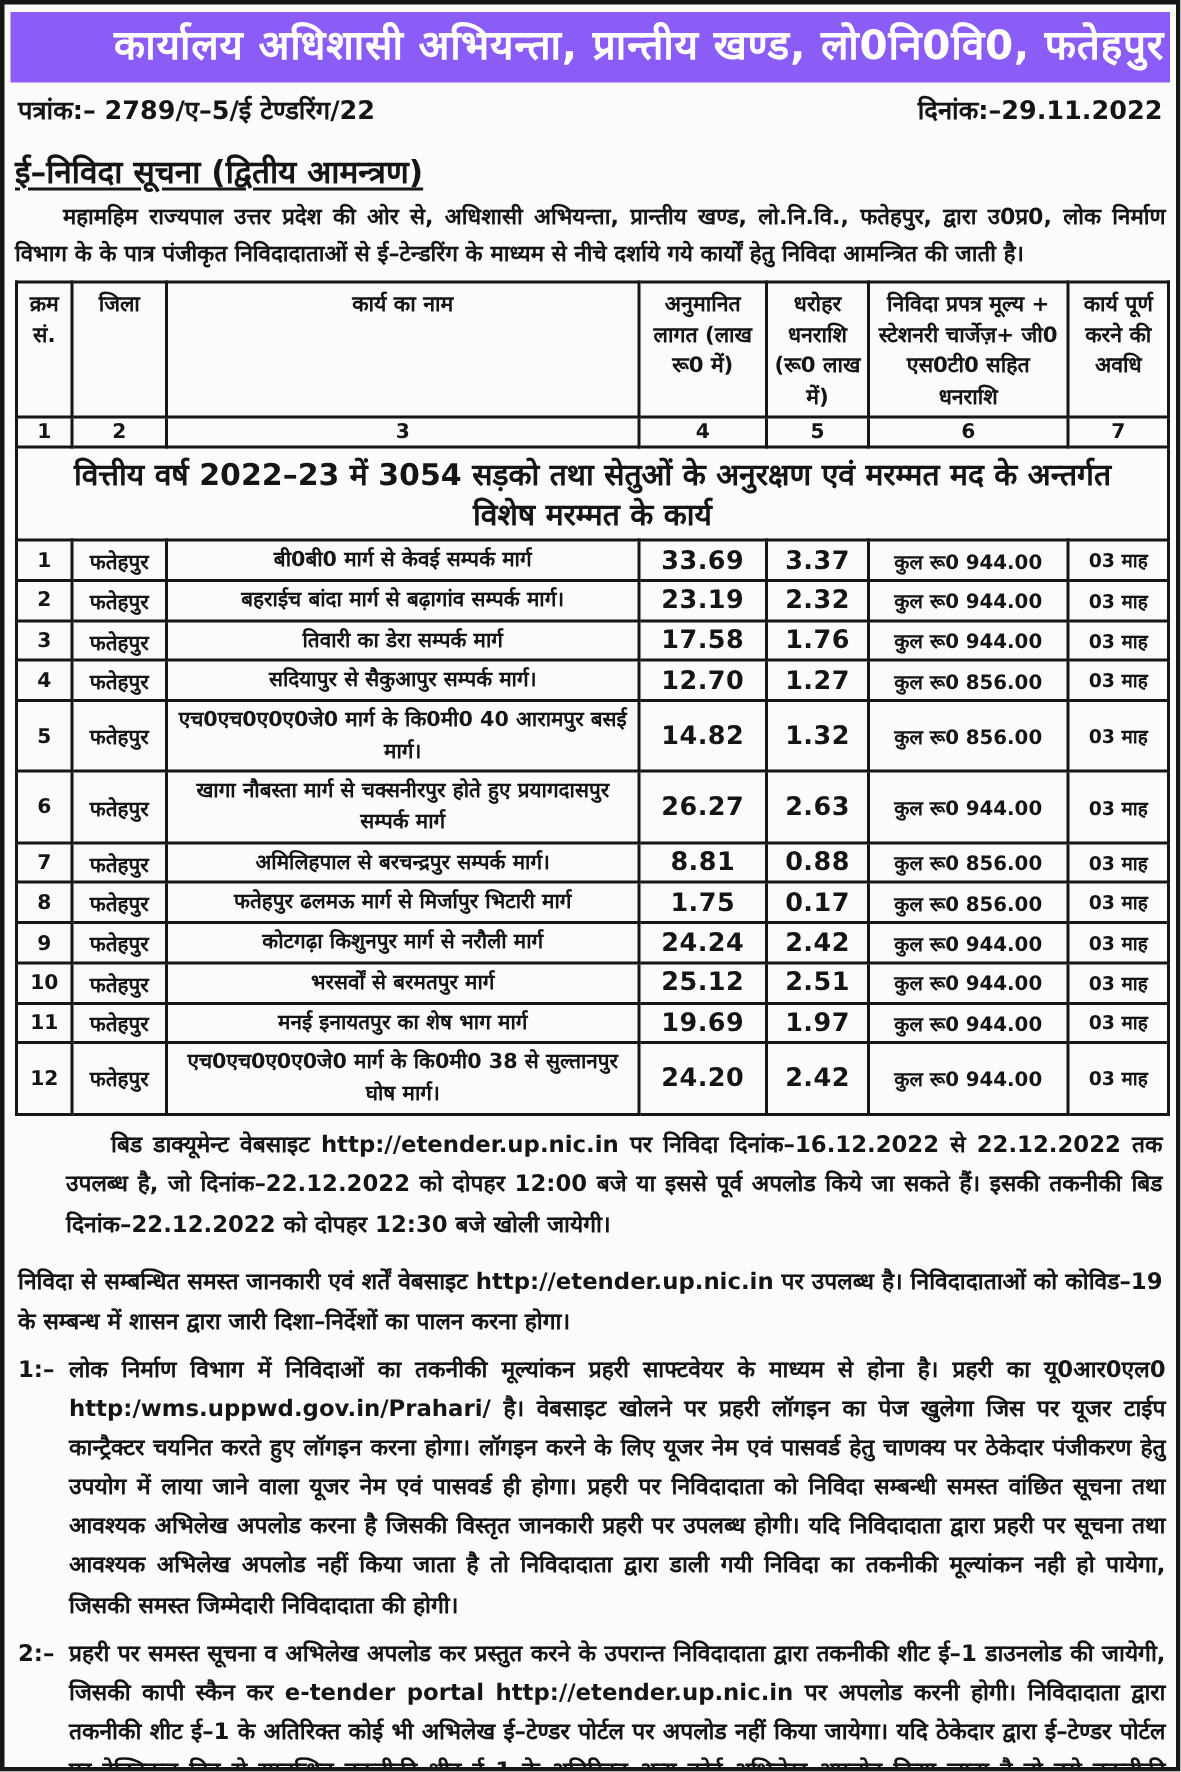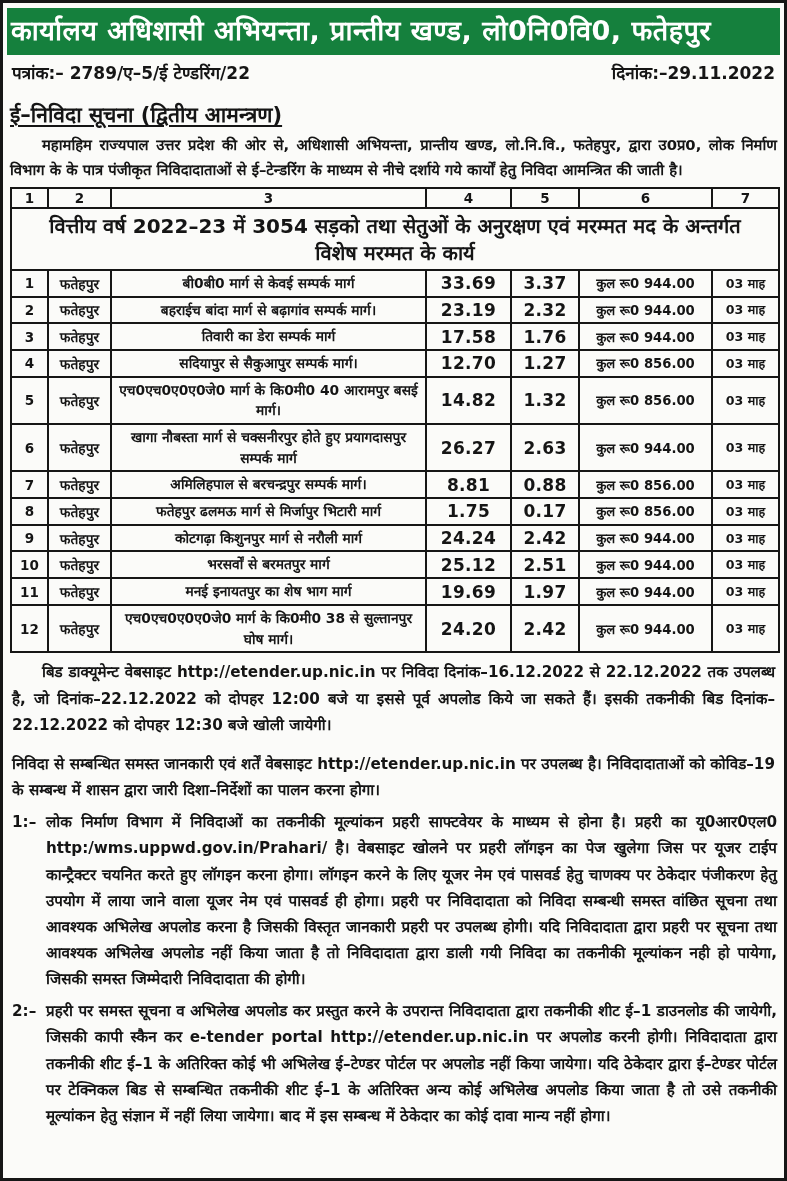--- a/index.html
+++ b/index.html
@@ -4,22 +4,22 @@
 <style>
   * { margin:0; padding:0; box-sizing:border-box; }
   html,body { background:#e8e8e6; }
   body { font-family:"DejaVu Sans","Liberation Sans",sans-serif; font-weight:700; color:#151515; }
   .page {
     width:787px; height:1181px; margin:0 auto; background:#fbfbf9;
     border:3px solid #161616; position:relative; overflow:hidden;
     display:flex; flex-direction:column;
   }
   .masthead {
-    margin:5px 4px 0 4px; background:#15803d; color:#ffffff;
-    text-align:left; font-size:27px; letter-spacing:0.5px;
+    margin:5px 4px 0 4px; background:#8b5cf6; color:#ffffff;
+    text-align:right; font-size:27px; letter-spacing:0.5px;
     padding:7px 4px 9px 4px; line-height:1.15;
   }
   .inner { padding:2px 7px 0 7px; flex:1; display:flex; flex-direction:column; }
   .ref-row { display:flex; justify-content:space-between; font-size:17px; padding:4px 2px 0 2px;align-items:center; }
   .notice-title { text-align:left; font-size:21px; text-decoration:underline; text-underline-offset:3px; margin-top:16px; }
   .intro { font-size:14.8px; line-height:1.72; text-align:justify; text-indent:32px; margin-top:4px; }
 
   table.works { border-collapse:collapse; table-layout:fixed; width:100%; margin-top:4px; }
   table.works th, table.works td {
     border:2px solid #161616; text-align:center; vertical-align:middle;
@@ -28,21 +28,21 @@
   table.works th { font-size:14.2px; line-height:1.45; vertical-align:top; padding-top:4px; }
   tr.colnums td { font-size:13.5px; padding:1px 2px; }
   tr.section td { font-size:20px; padding:3px 17px; }
   td.sn { font-size:13.5px; }
   td.district { font-size:13.8px; }
   td.work { font-size:13.8px; line-height:1.5; padding:6px 6px; }
   td.num { font-size:17px; letter-spacing:0.3px; }
   td.fee { font-size:13.2px; }
   td.period { font-size:12.6px; }
 
-  .bid-note { font-size:15.2px; line-height:1.75; text-align:justify; text-indent:30px; padding:6px 2px 2px 2px; }
+  .bid-note { font-size:15.2px; line-height:1.75; text-align:justify; text-indent:30px; padding:6px 2px 2px 2px;margin-left:32px; }
   .gen-note { font-size:15.2px; line-height:1.72; text-align:justify; padding:10px 2px 0 2px; }
   .note-item { display:flex; font-size:15.2px; line-height:1.72; padding:6px 0 0 2px; }
   .note-num { width:34px; flex:0 0 34px; }
   .note-text { flex:1; text-align:justify; }
 </style>
 </head>
 <body>
 
 <div class="page">
 
@@ -63,20 +63,29 @@
       <colgroup>
         <col style="width:37px">
           <col style="width:63px">
           <col style="width:315px">
         <col style="width:85px">
           <col style="width:68px">
           <col style="width:133px">
           <col style="width:67px">
       </colgroup>
       <thead>
+        <tr>
+          <th>क्रम सं.</th>
+          <th>जिला</th>
+          <th>कार्य का नाम</th>
+          <th>अनुमानित लागत (लाख रू0 में)</th>
+          <th>धरोहर धनराशि (रू0 लाख में)</th>
+          <th>निविदा प्रपत्र मूल्य + स्टेशनरी चार्जेज़+ जी0 एस0टी0 सहित धनराशि</th>
+          <th>कार्य पूर्ण करने की अवधि</th>
+        </tr>
         <tr class="colnums">
           <td>1</td>
           <td>2</td>
           <td>3</td>
           <td>4</td>
           <td>5</td>
           <td>6</td>
           <td>7</td>
         </tr>
         <tr class="section">

